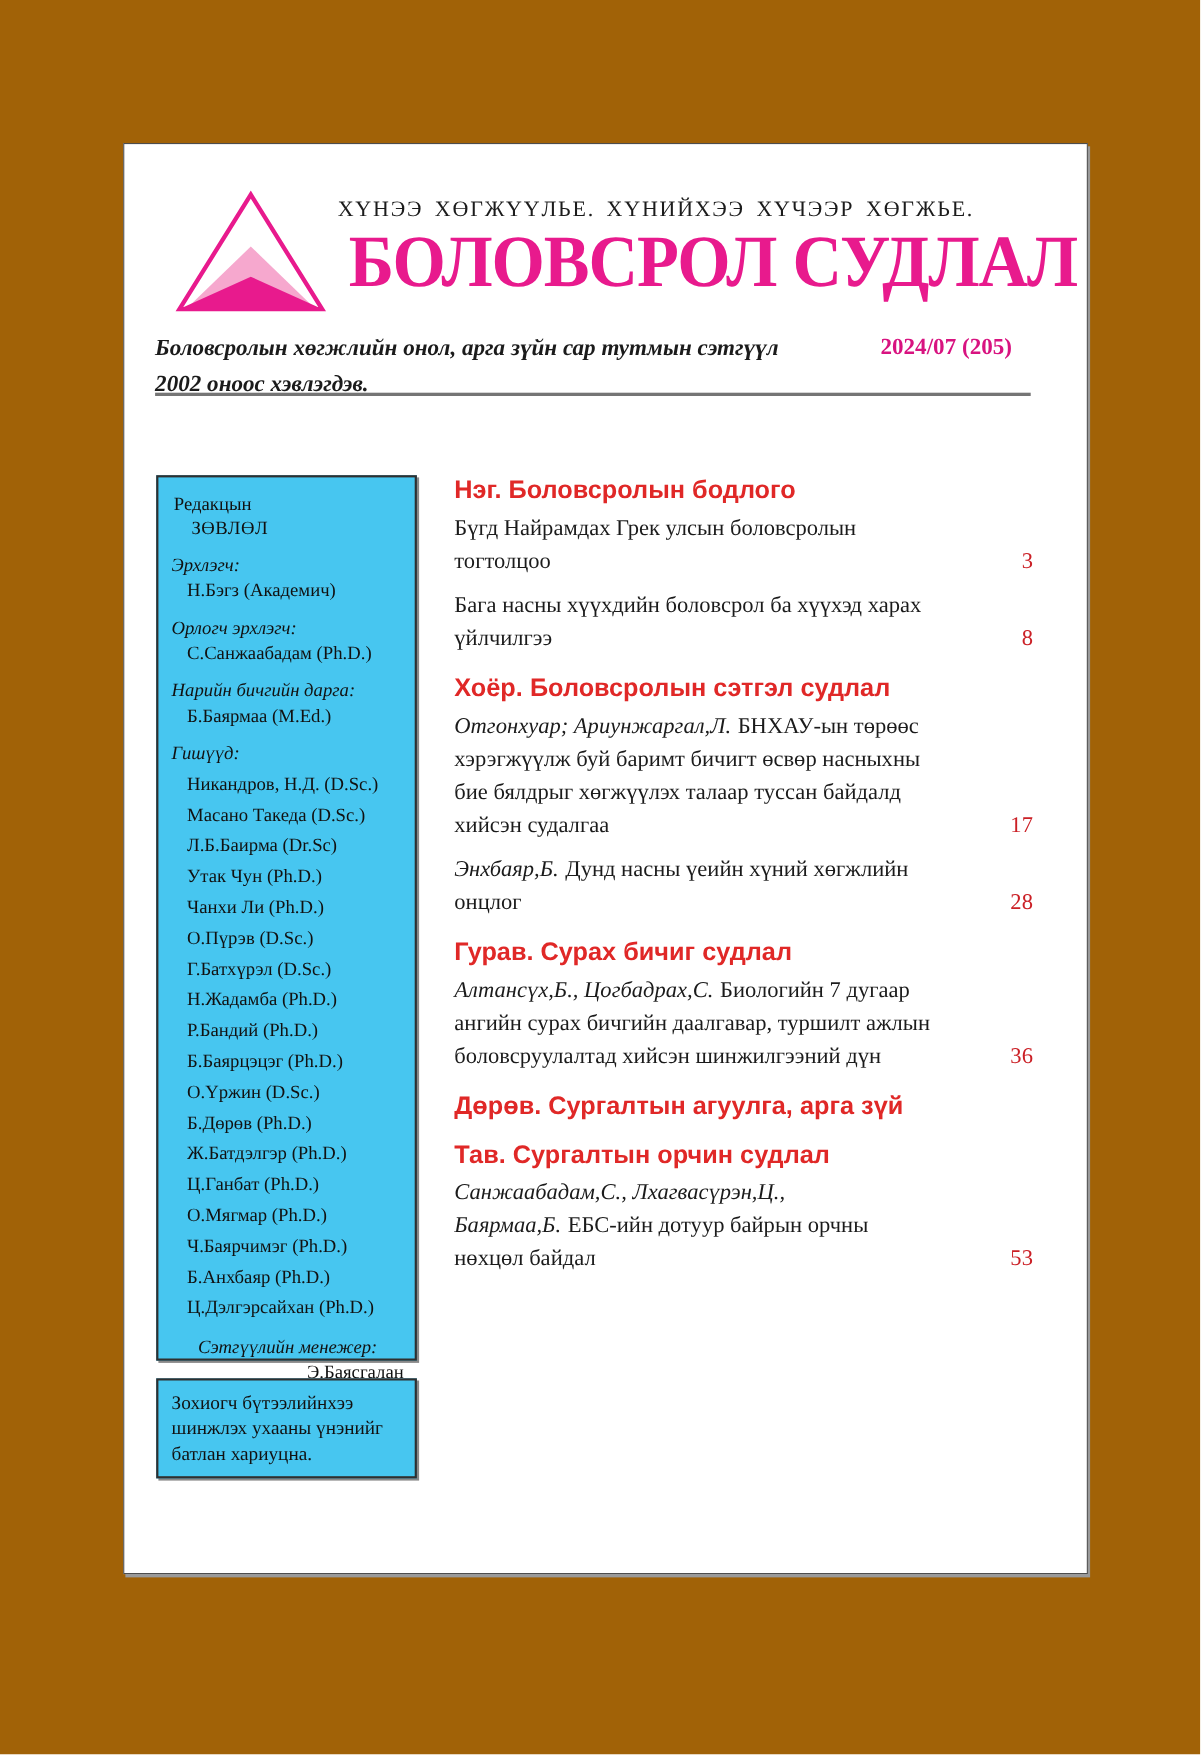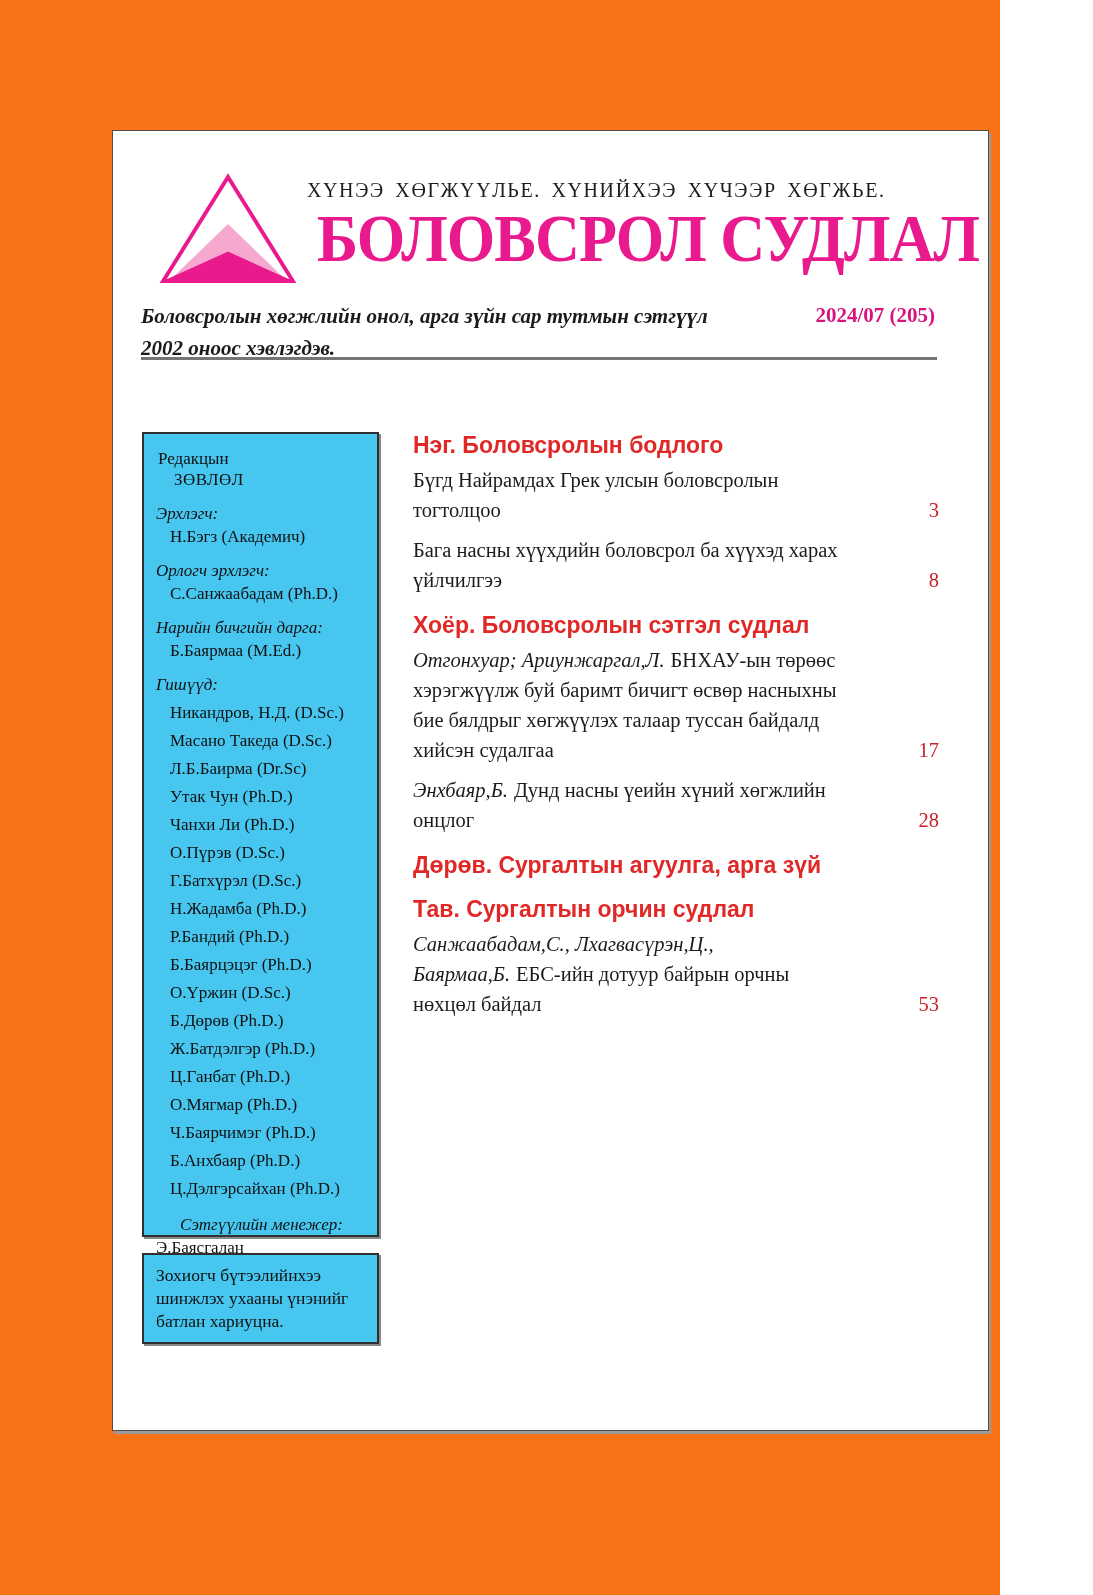--- a/index.html
+++ b/index.html
@@ -1,18 +1,18 @@
 <!DOCTYPE html>
 <html><head>
 <meta charset="utf-8">
 <style>
   * { margin:0; padding:0; box-sizing:border-box; }
   html,body { background:#ffffff; }
   body { width:1093px; height:1595px; font-family:"Liberation Serif", serif; }
-  .canvas { position:relative; width:1000px; height:1595px; background:#f97316; overflow:hidden; }
+  .canvas { position:relative; width:1091px; height:1595px; background:#a16207; overflow:hidden; }
 
   
   .frame {
     position:absolute; left:112px; top:130px; width:877px; height:1301px;
     background:#fff; border:1px solid #4d4d4d;
     box-shadow:2px 3px 0 #9a9a9a;
   }
 
   
   .logo { position:absolute; left:46px; top:42px; width:138px; height:112px; }
@@ -25,21 +25,21 @@
     position:absolute; left:204px; top:74px;
     font-size:67px; font-weight:bold; color:#E81A8D; line-height:1;
     letter-spacing:-1px; transform:scaleX(0.93); transform-origin:left top;
     font-family:"Liberation Serif", serif; white-space:nowrap;
   }
   .subtitle {
     position:absolute; left:28px; top:170px; width:620px;
     font-style:italic; font-weight:600; font-size:21px; line-height:1.5; color:#1b1b1b;
   }
   .issue {
-    position:absolute; right:53px; top:172px;
+    position:absolute; right:68px; top:172px;
     font-weight:bold; font-size:21px; color:#D81380;
   }
   .header-rule {
     position:absolute; left:28px; top:226px; width:796px; height:3px;
     background:#757575;
   }
 
   
   .board {
     position:absolute; left:29px; top:301px; width:237px; height:805px;
@@ -48,21 +48,21 @@
     padding:14px 10px 10px 12px;
     font-size:17px; color:#111; line-height:21px;
   }
   .board-title1 { padding-left:2px; }
   .board-title2 { padding-left:18px; letter-spacing:.5px; }
   .role-label { font-style:italic; margin-top:13px; }
   .role-name  { padding-left:14px; margin-top:2px; }
   .members-label { font-style:italic; margin-top:13px; }
   .member { padding-left:14px; margin-top:7px; }
   .manager-label { font-style:italic; text-align:center; margin-top:15px; }
-  .manager-name  { text-align:left; margin-top:2px; }
+  .manager-name  { text-align:right; margin-top:2px; }
 
   .notice {
     position:absolute; left:29px; top:1122px; width:237px; min-height:78px;
     background:#47C6F0; border:2px solid #2f2f2f;
     box-shadow:2px 2px 0 rgba(40,40,40,.55);
     padding:9px 10px 9px 12px;
     font-size:17.5px; line-height:1.32; color:#111;
   }
 
   
@@ -207,20 +207,31 @@
 
   <div class="item">
     <div class="item-body">
       <span class="item-authors">Энхбаяр,Б.</span><span class="item-text">Дунд насны үеийн хүний хөгжлийн онцлог</span>
     </div>
     <div class="item-page">28</div>
   </div>
 </div>
   </div>
 
+  <div class="section">
+    <div class="section-heading">Гурав. Сурах бичиг судлал</div>
+    <div class="section-items">
+  <div class="item">
+    <div class="item-body">
+      <span class="item-authors">Алтансүх,Б., Цогбадрах,С.</span><span class="item-text">Биологийн 7 дугаар ангийн сурах бичгийн даалгавар, туршилт ажлын боловсруулалтад хийсэн шинжилгээний дүн</span>
+    </div>
+    <div class="item-page">36</div>
+  </div>
+</div>
+  </div>
 
   <div class="section">
     <div class="section-heading">Дөрөв.  Сургалтын агуулга, арга зүй</div>
   </div>
 
   <div class="section">
     <div class="section-heading">Тав. Сургалтын орчин судлал</div>
     <div class="section-items">
   <div class="item">
     <div class="item-body">

